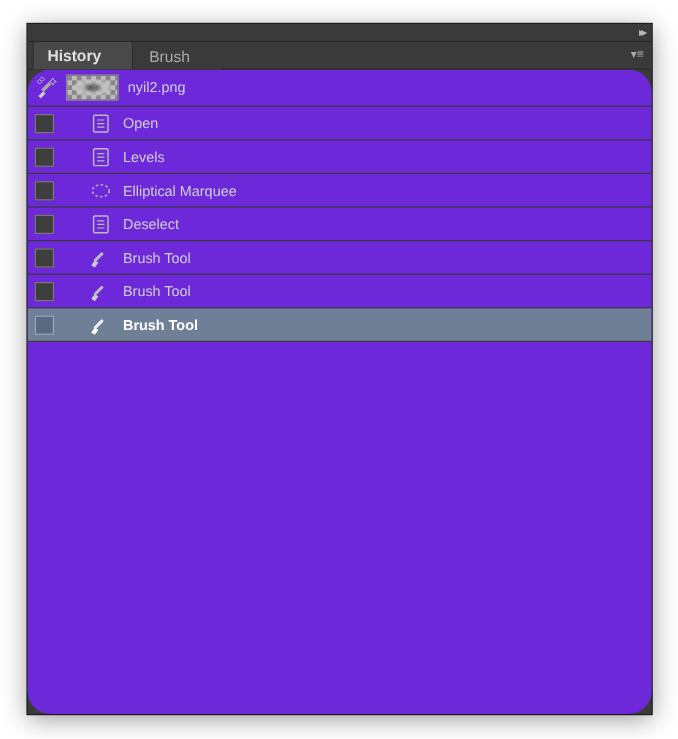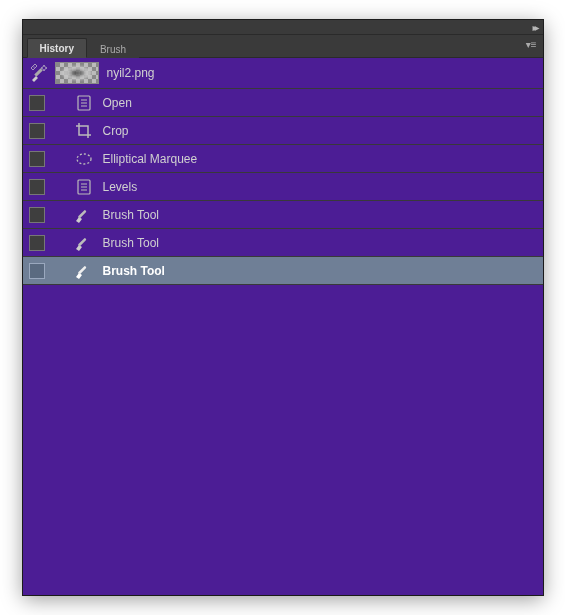--- a/index.html
+++ b/index.html
@@ -38,26 +38,26 @@
   .tab-bar {
     height: 22px;
     background: #3a3a3a;
     display: flex;
     align-items: flex-end;
     padding-left: 4px;
     border-bottom: 1px solid #2a2a2a;
     position: relative;
   }
   .tab {
-    padding: 4px 12px 3px 12px;
+    padding: 4px 26px 3px 12px;
     color: #aaa;
     cursor: pointer;
     border: 1px solid transparent;
     border-bottom: none;
-    font-size: 10px;
+    font-size: 13px;
     background: #3a3a3a;
     position: relative;
     top: 1px;
   }
   .tab.active {
     background: #494949;
     color: #e0e0e0;
     font-weight: bold;
     border: 1px solid #2a2a2a;
     border-bottom: 1px solid #494949;
@@ -66,22 +66,23 @@
   .tab-menu {
     position: absolute;
     right: 6px;
     top: 4px;
     color: #aaa;
     font-size: 10px;
     cursor: pointer;
   }
   .panel-body {
     flex: 1;
-    background: #4c1d95;
+    background: #6d28d9;
     overflow: hidden;
+    border-radius: 19px;
   }
   .doc-row {
     height: 30px;
     display: flex;
     align-items: center;
     border-bottom: 1px solid #393939;
   }
   .doc-icon {
     width: 22px;
     height: 22px;
@@ -201,57 +202,59 @@
           <svg width="18" height="18" viewBox="0 0 18 18">
               <rect x="3" y="2" width="12" height="14" rx="1" fill="none" stroke="#bbb" stroke-width="1.2"></rect>
               <line x1="6" y1="6" x2="12" y2="6" stroke="#bbb" stroke-width="1"></line>
               <line x1="6" y1="9" x2="12" y2="9" stroke="#bbb" stroke-width="1"></line>
               <line x1="6" y1="12" x2="12" y2="12" stroke="#bbb" stroke-width="1"></line>
             </svg>
         </div>
         <div class="row-label">Open</div>
       </div>
 
-      <div class="history-row">
-        <div class="checkbox"></div>
-        <div class="indent-spacer"></div>
-        <div class="state-icon">
-          <svg width="18" height="18" viewBox="0 0 18 18">
-              <path d="M4 1 L4 13 L16 13" fill="none" stroke="#bbb" stroke-width="1.5"></path>
-              <path d="M1 4 L13 4 L13 16" fill="none" stroke="#bbb" stroke-width="1.5"></path>
-            </svg>
-        </div>
-        <div class="row-label">Crop</div>
-      </div>
-
-      <div class="history-row">
-        <div class="checkbox"></div>
-        <div class="indent-spacer"></div>
-        <div class="state-icon">
-          <svg width="18" height="18" viewBox="0 0 18 18">
-              <ellipse cx="9" cy="9" rx="7" ry="5" fill="none" stroke="#bbb" stroke-width="1.3" stroke-dasharray="2 2"></ellipse>
-            </svg>
-        </div>
-        <div class="row-label">Elliptical Marquee</div>
-      </div>
 
       <div class="history-row">
         <div class="checkbox"></div>
         <div class="indent-spacer"></div>
         <div class="state-icon">
           <svg width="18" height="18" viewBox="0 0 18 18">
               <rect x="3" y="2" width="12" height="14" rx="1" fill="none" stroke="#bbb" stroke-width="1.2"></rect>
               <line x1="6" y1="6" x2="12" y2="6" stroke="#bbb" stroke-width="1"></line>
               <line x1="6" y1="9" x2="12" y2="9" stroke="#bbb" stroke-width="1"></line>
               <line x1="6" y1="12" x2="12" y2="12" stroke="#bbb" stroke-width="1"></line>
             </svg>
         </div>
         <div class="row-label">Levels</div>
       </div>
 
+      <div class="history-row">
+        <div class="checkbox"></div>
+        <div class="indent-spacer"></div>
+        <div class="state-icon">
+          <svg width="18" height="18" viewBox="0 0 18 18">
+              <ellipse cx="9" cy="9" rx="7" ry="5" fill="none" stroke="#bbb" stroke-width="1.3" stroke-dasharray="2 2"></ellipse>
+            </svg>
+        </div>
+        <div class="row-label">Elliptical Marquee</div>
+      </div>
+
+      <div class="history-row">
+        <div class="checkbox"></div>
+        <div class="indent-spacer"></div>
+        <div class="state-icon">
+          <svg width="18" height="18" viewBox="0 0 18 18">
+              <rect x="3" y="2" width="12" height="14" rx="1" fill="none" stroke="#bbb" stroke-width="1.2"></rect>
+              <line x1="6" y1="6" x2="12" y2="6" stroke="#bbb" stroke-width="1"></line>
+              <line x1="6" y1="9" x2="12" y2="9" stroke="#bbb" stroke-width="1"></line>
+              <line x1="6" y1="12" x2="12" y2="12" stroke="#bbb" stroke-width="1"></line>
+            </svg>
+        </div>
+        <div class="row-label">Deselect</div>
+      </div>
 
       <div class="history-row">
         <div class="checkbox"></div>
         <div class="indent-spacer"></div>
         <div class="state-icon">
           <svg width="20" height="18" viewBox="0 0 20 18">
               <path d="M2 15 L5 11 L8 13 L5 17 Z" fill="#ccc"></path>
               <rect x="7" y="3" width="2.5" height="10" rx="1" transform="rotate(45 8 8)" fill="#bbb"></rect>
             </svg>
         </div>

